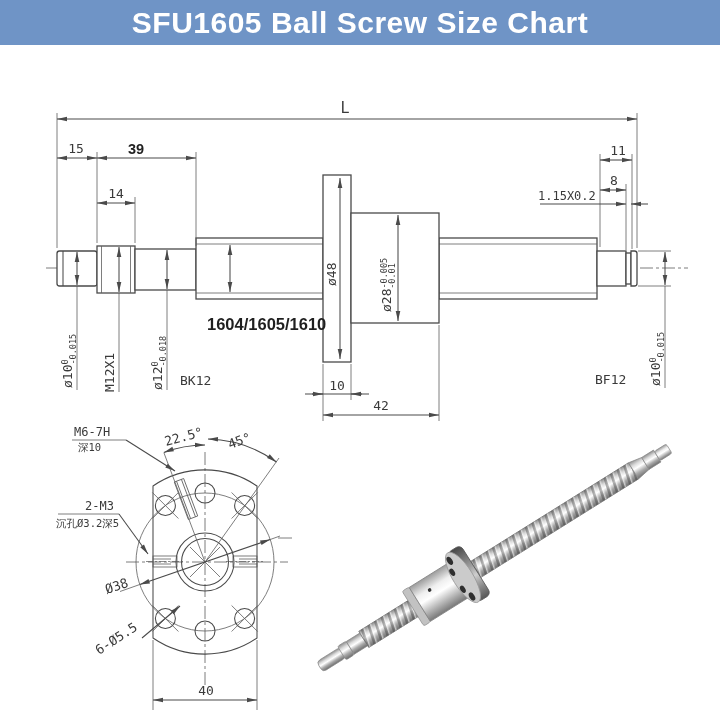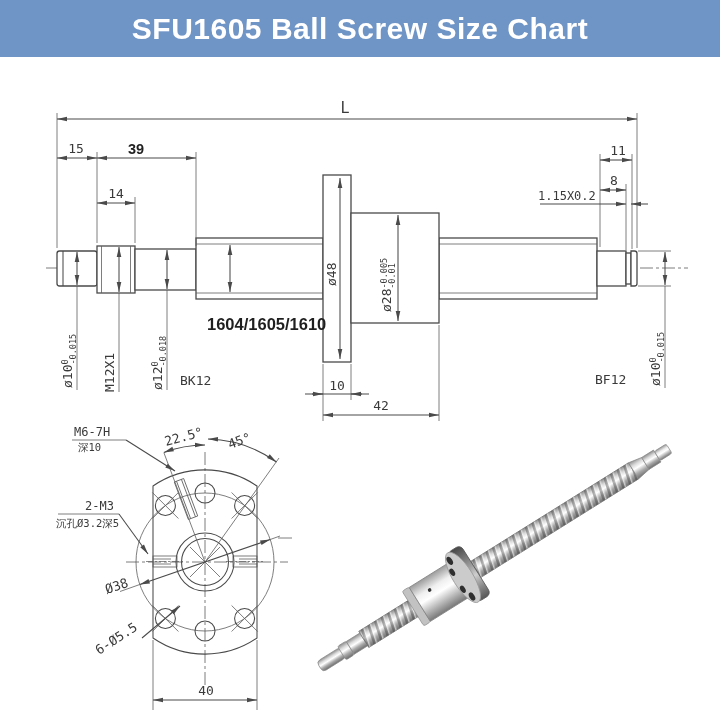--- a/index.html
+++ b/index.html
@@ -1,18 +1,18 @@
 <!DOCTYPE html>
 <html><head>
 <meta charset="utf-8">
 <style>
   html,body{margin:0;padding:0;background:#ffffff;}
   body{width:720px;height:720px;position:relative;overflow:hidden;
        font-family:"Liberation Sans",sans-serif;}
-  .banner{position:absolute;top:0;left:0;width:720px;height:57px;
+  .banner{position:absolute;top:0;left:0;width:720px;height:45px;
           background:#6f94c6;display:flex;align-items:center;justify-content:center;z-index:3;}
   .banner span{color:#ffffff;font-weight:700;font-size:30px;letter-spacing:.5px;
                font-family:"Liberation Sans",sans-serif;}
   svg{position:absolute;top:0;left:0;}
   .part{fill:#ffffff;stroke:#4a4a4a;stroke-width:1.3;}
   .ln{stroke:#4a4a4a;stroke-width:1.05;fill:none;}
   .thin{stroke:#5d5d5d;stroke-width:0.8;fill:none;}
   .cl{stroke:#5a5a5a;stroke-width:0.8;fill:none;stroke-dasharray:13 3 3 3;}
   .cl2{stroke:#5a5a5a;stroke-width:0.7;fill:none;stroke-dasharray:7 2 2 2;}
   .dim{font-family:"DejaVu Sans Mono",monospace;font-size:13px;fill:#3a3a3a;}

